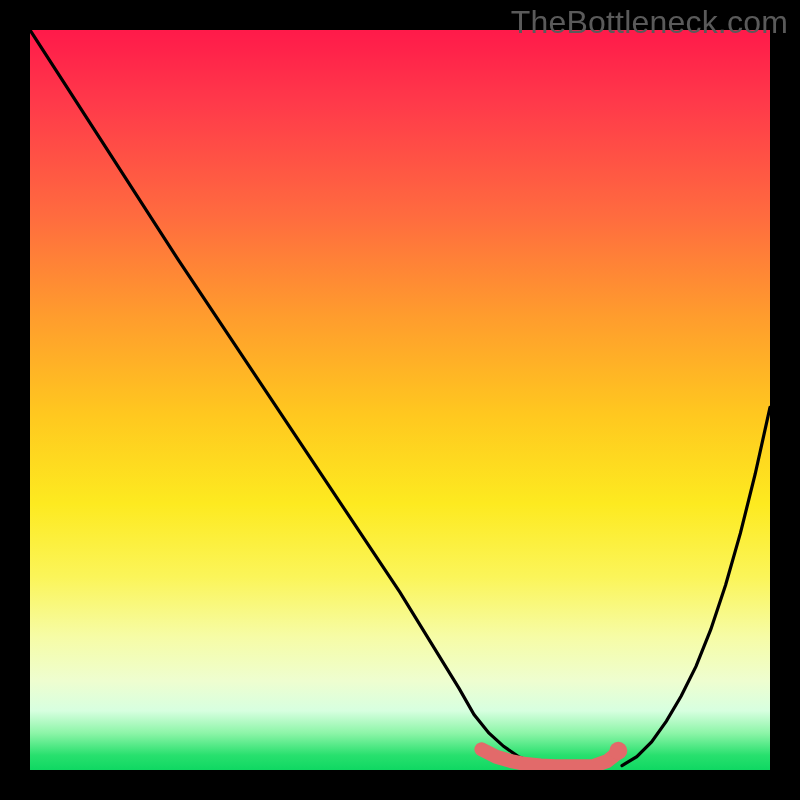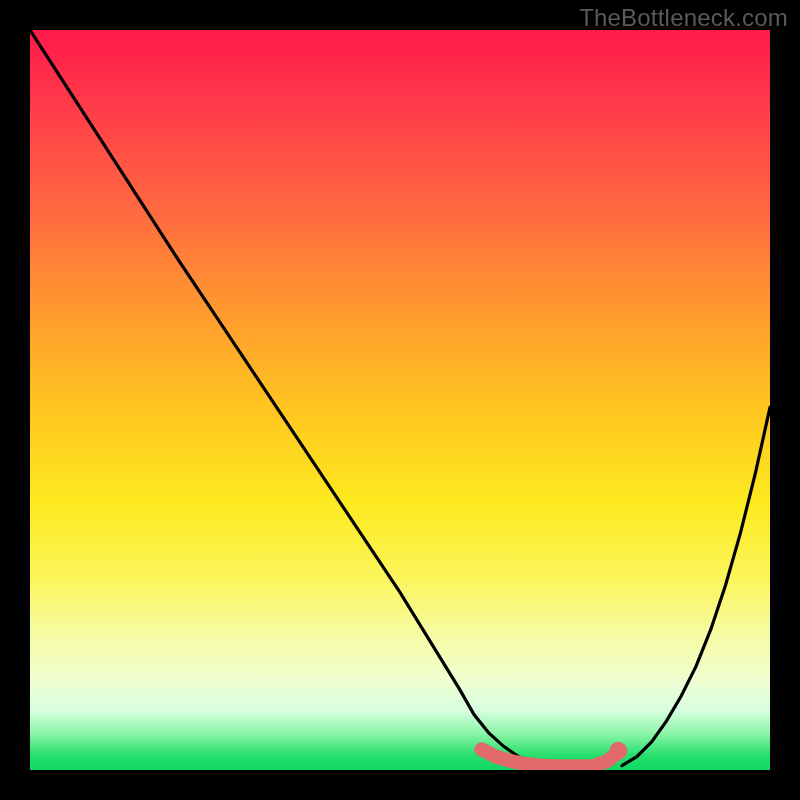--- a/index.html
+++ b/index.html
@@ -15,21 +15,21 @@
     position: relative;
     width: 800px;
     height: 800px;
     background: #000;
   }
   .watermark {
     position: absolute;
     top: 4px;
     right: 12px;
     color: #5a5a5a;
-    font-size: 24px;
+    font-size: 32px;
     font-weight: 400;
     letter-spacing: 0.2px;
     z-index: 10;
   }
   .plot-area {
     position: absolute;
     left: 30px;
     top: 30px;
     width: 740px;
     height: 740px;

